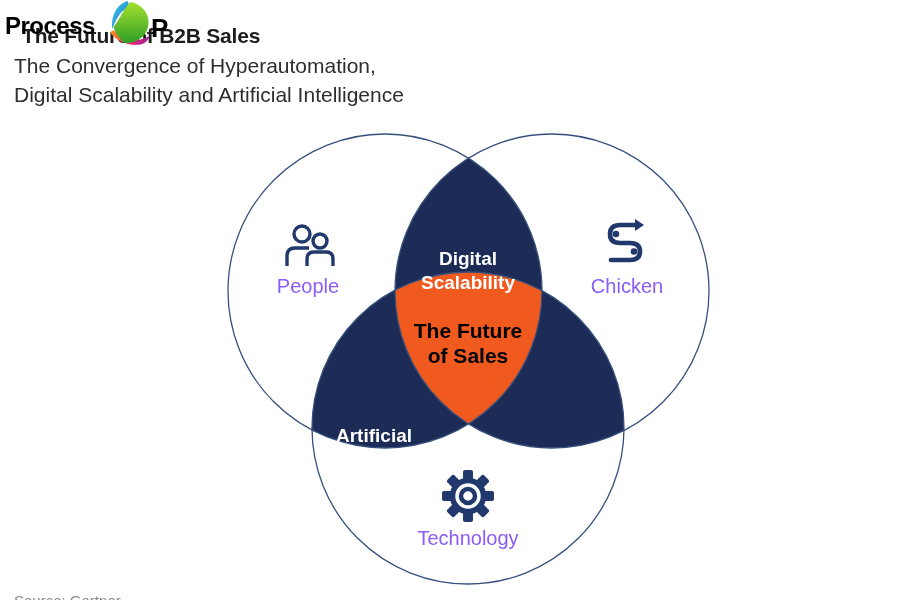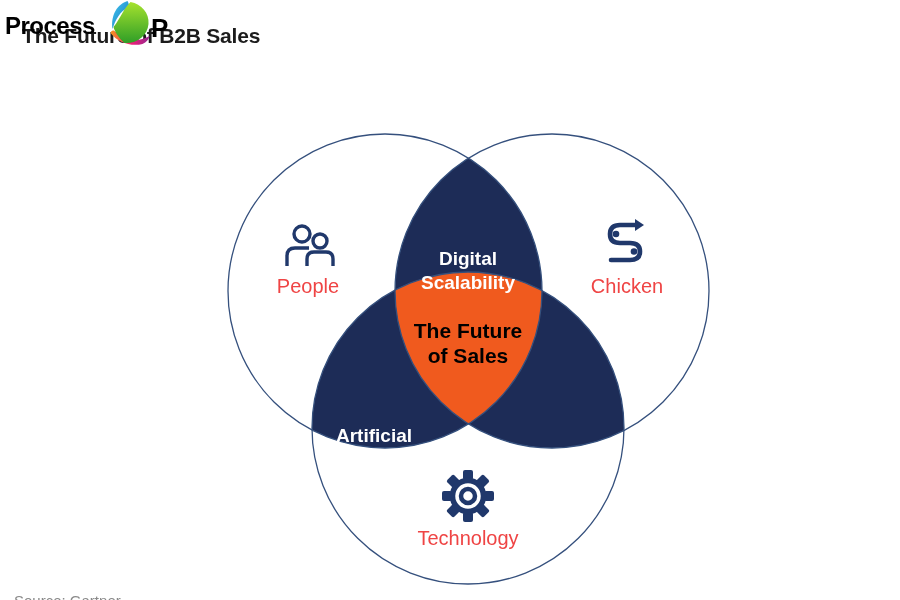--- a/index.html
+++ b/index.html
@@ -25,21 +25,21 @@
   }
   
   .venn-svg{position:absolute;left:0;top:0;}
   .venn-outline{fill:none;stroke-width:1.3px;}
   .vlabel{
     position:absolute;transform:translate(-50%,-50%);
     text-align:center;white-space:pre-line;line-height:1.24;
   }
   .lens-label{color:#fff;font-size:19px;font-weight:600;margin-top:42px;}
   .center-label{color:#000000;font-size:21px;font-weight:700;line-height:1.18;}
-  .circle-label{color:#ef4444;font-size:20px;font-weight:400;}
+  .circle-label{color:#8b5cf6;font-size:20px;font-weight:400;}
   .icon-box{position:absolute;}
   .nv{stroke:#20386b;fill:none;}
   .nvf{fill:#20386b;stroke:none;}
   
   .source-note{
     position:absolute;left:14px;top:592px;font-size:15px;color:#8a8a8a;white-space:nowrap;
   }
 </style>
 </head>
 <body>
@@ -65,20 +65,22 @@
       </linearGradient>
     </defs>
     <path fill="url(#lgB)" d="M24 1 C14 4 7 15 9 29 C12 20 16 11 26 7 C25.5 4.5 25 2.5 24 1 Z"></path>
     <path fill="url(#lgP)" d="M7 33 C14 42 27 47 39 44 C43 42 45 40 46 36 C34 43 20 40 11 31 C9 30 7.5 31 7 33 Z"></path>
     <path fill="url(#lgG)" d="M27 2 C38 4 46 13 45 24 C44 36 33 44 21 43 C15 38 11 31 10 27 C17 18 20 9 27 2 Z"></path>
   </svg>
 
   <div class="wm-text wm-left">Process</div>
   <div class="wm-text wm-right">P</div>
 
+  <div class="subtitle">The Convergence of Hyperautomation,
+Digital Scalability and Artificial Intelligence</div>
 
   <svg class="venn-svg" width="900" height="600" viewBox="0 0 900 600">
     <defs>
       <clipPath id="clipPeople">
           <circle cx="385" cy="291" r="157"></circle>
         </clipPath>
       <clipPath id="clipProcess">
           <circle cx="552" cy="291" r="157"></circle>
         </clipPath>
     </defs>

